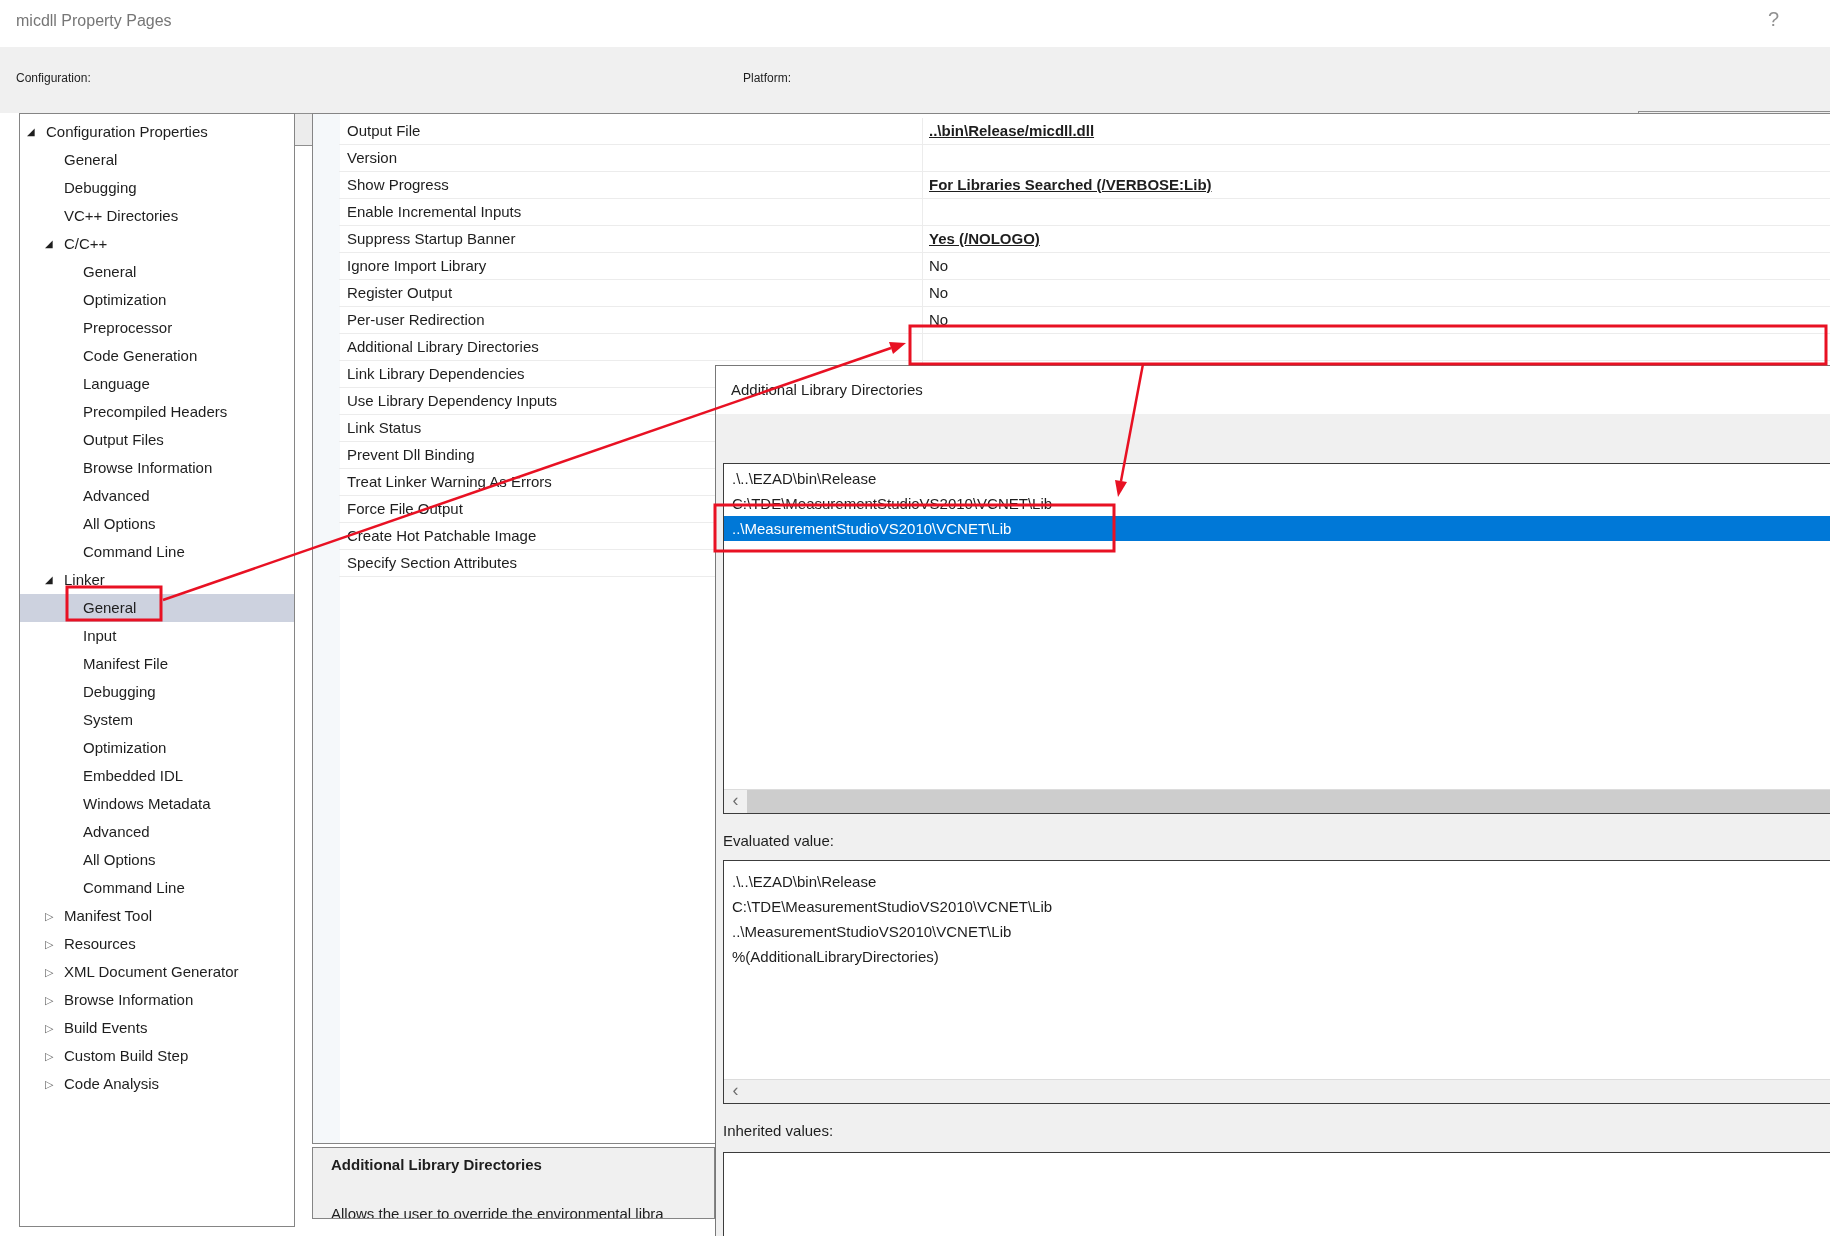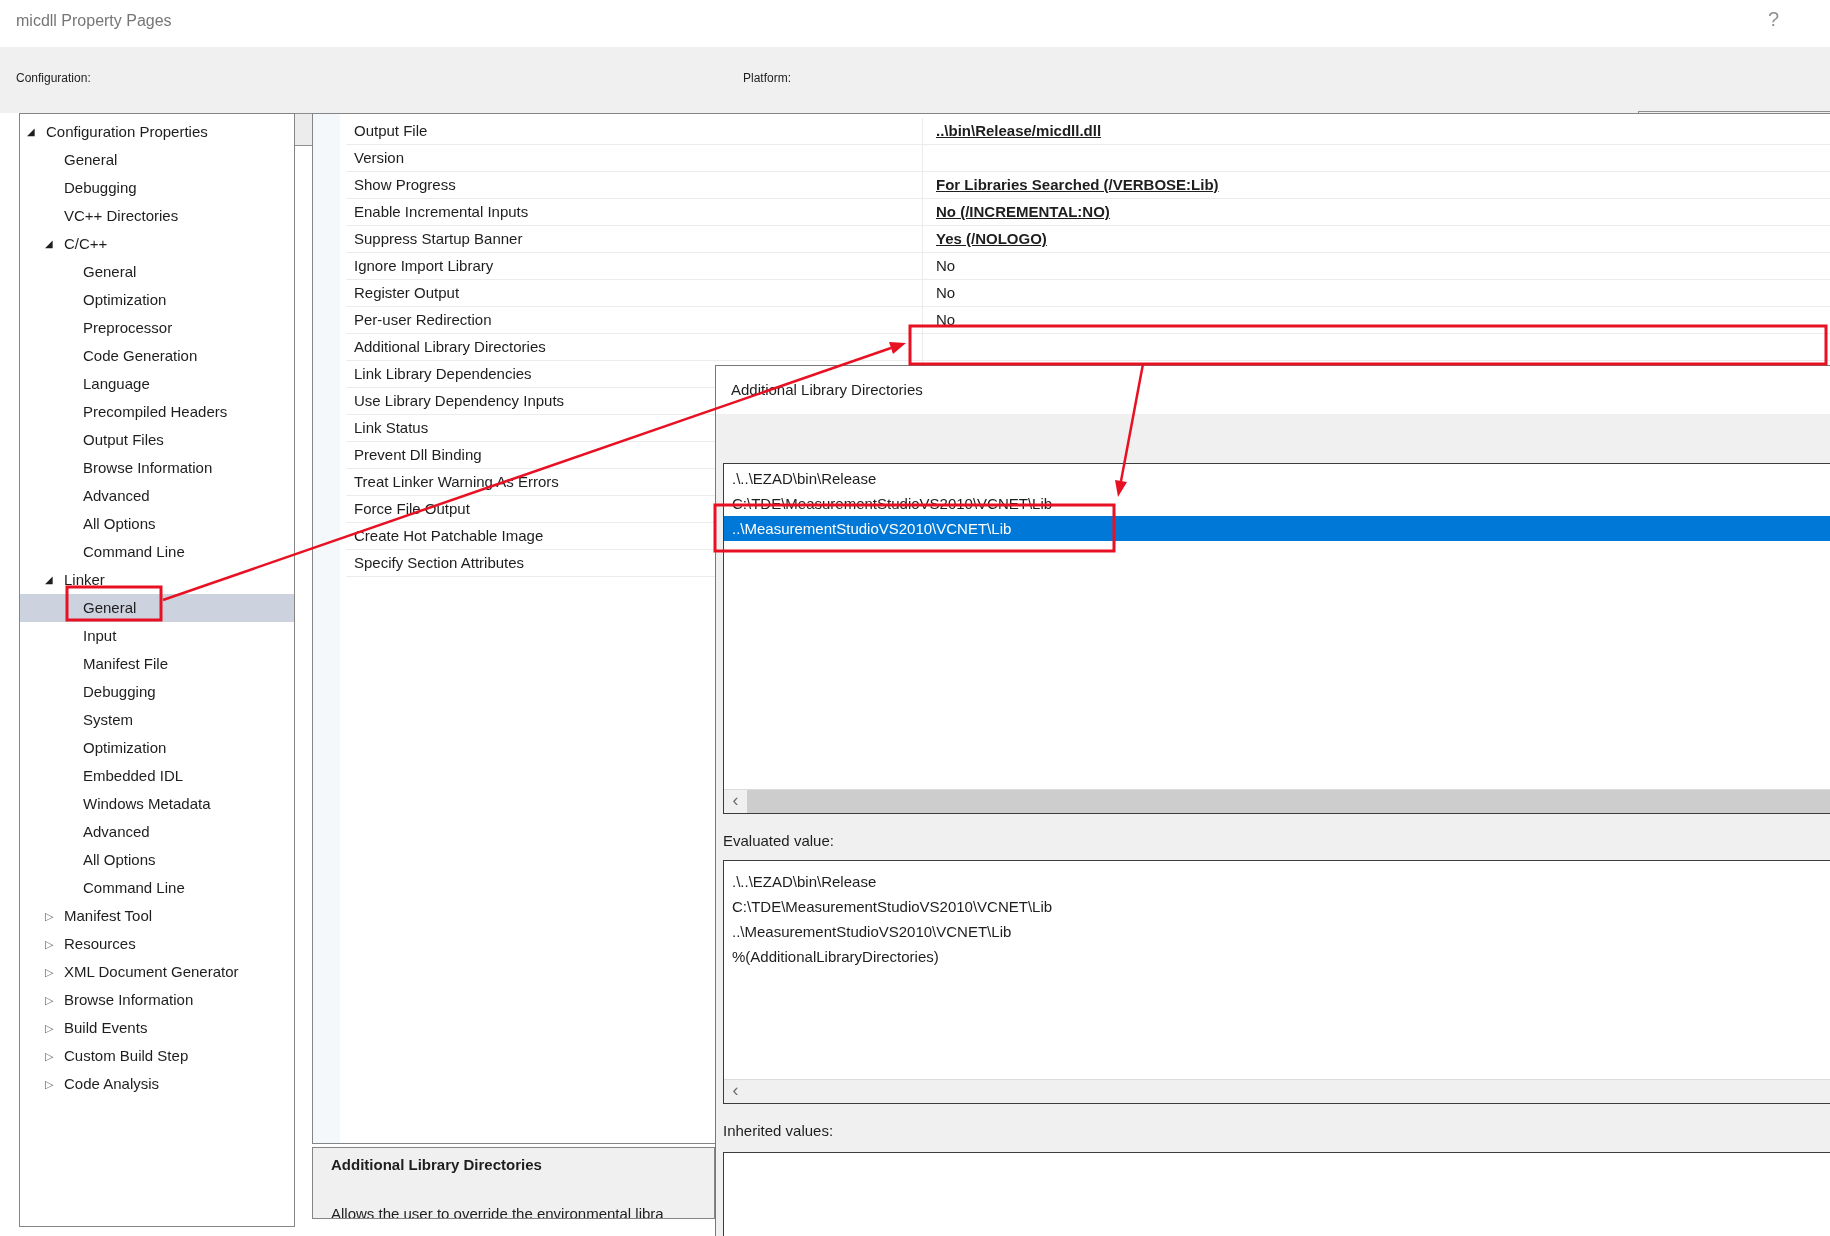--- a/index.html
+++ b/index.html
@@ -34,21 +34,21 @@
   .trow.lvl2{padding-left:63px;}
   .trow.lvl0 .arr{left:7px;}
   .trow.lvl1 .arr{left:25px;}
   .arr.exp{font-size:10px;color:#1e1e1e;}
   .arr.col{font-size:11px;color:#5c5c5c;}
   
   .grid{position:absolute;left:312px;top:113px;width:1518px;height:1031px;background:#fff;
         border:1px solid #858585;border-right:none;box-sizing:border-box;padding-top:4px;overflow:hidden;}
   .gutter{position:absolute;left:0;top:0;bottom:0;width:27px;background:#f5f8fa;}
   .vdiv{position:absolute;left:609px;top:4px;height:459px;width:1px;background:#ececec;}
-  .grow{position:relative;margin-left:33px;height:26px;border-bottom:1px solid #ececec;}
+  .grow{position:relative;margin-left:26px;height:26px;border-bottom:1px solid #ececec;}
   .gname{position:absolute;left:8px;line-height:26px;font-size:15px;white-space:nowrap;}
   .gval{position:absolute;left:590px;right:0;line-height:26px;font-size:15px;white-space:nowrap;overflow:hidden;}
   .gval.bold{font-weight:bold;text-decoration:underline;}
   
   .descpanel{position:absolute;left:312px;top:1147px;width:403px;height:72px;background:#f0f0f0;
              border:1px solid #858585;box-sizing:border-box;overflow:hidden;white-space:nowrap;}
   .desc-title{position:absolute;left:18px;top:8px;font-size:15px;font-weight:bold;}
   .desc-text{position:absolute;left:18px;top:34px;font-size:15px;margin-top:23px;}
   
   .popup{position:absolute;left:715px;top:365px;width:1115px;height:871px;background:#f0f0f0;
@@ -143,21 +143,20 @@
       <div class="grow">
         <span class="gname">Version</span>
         <span class="gval"></span>
       </div>
       <div class="grow">
         <span class="gname">Show Progress</span>
         <span class="gval bold">For Libraries Searched (/VERBOSE:Lib)</span>
       </div>
       <div class="grow">
         <span class="gname">Enable Incremental Inputs</span>
-        <span class="gval bold">No (/INCREMENTAL:NO)</span>
       </div>
       <div class="grow">
         <span class="gname">Suppress Startup Banner</span>
         <span class="gval bold">Yes (/NOLOGO)</span>
       </div>
       <div class="grow">
         <span class="gname">Ignore Import Library</span>
         <span class="gval">No</span>
       </div>
       <div class="grow">

